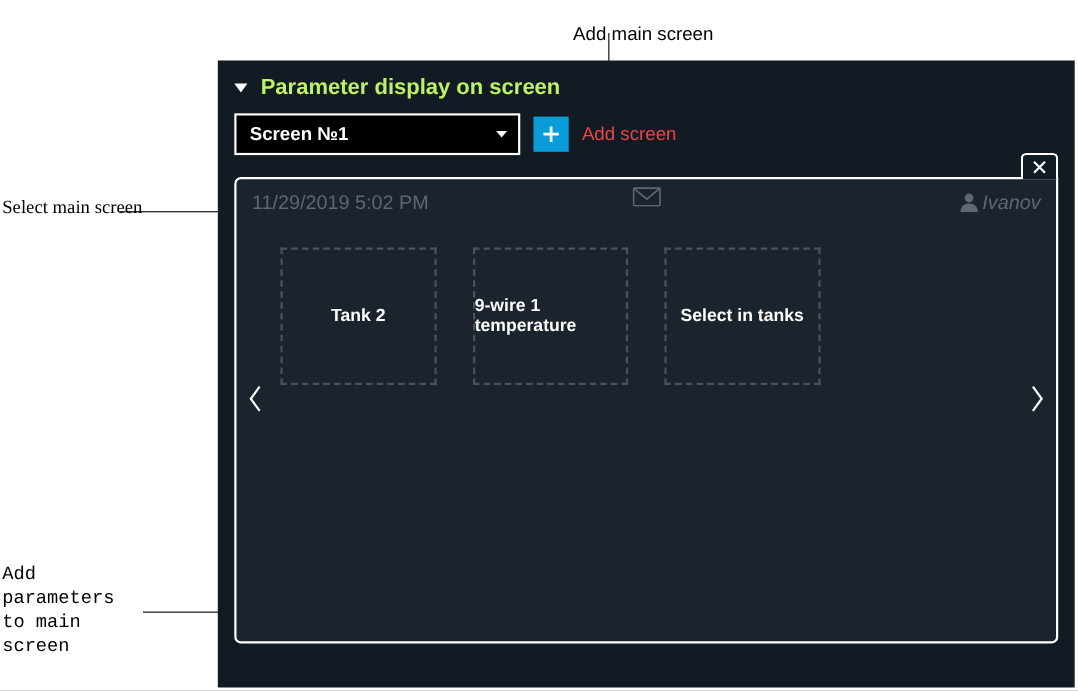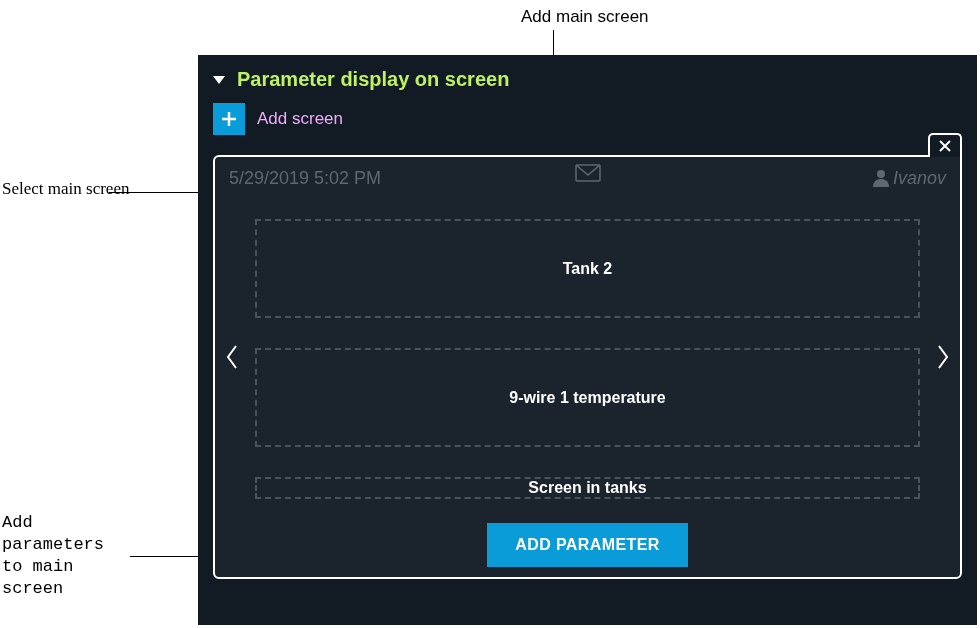--- a/index.html
+++ b/index.html
@@ -77,21 +77,21 @@
     border-right: 5px solid transparent;
     border-top: 6px solid #fff;
   }
   .add-screen-btn {
     width: 32px; height: 32px;
     background: #0a9cd8;
     display: flex; align-items: center; justify-content: center;
   }
   .add-screen-btn svg { stroke: #fff; }
   .add-screen-label {
-    color: #f0abfc;
+    color: #ef4444;
     font-size: 17px;
   }
 
   .preview-shell {
     position: relative;
     margin-top: 12px;
     height: 432px;
   }
   .preview-tab {
     position: absolute;
@@ -149,21 +149,21 @@
     position: absolute;
     top: 50%;
     transform: translateY(-50%);
     color: #fff;
     cursor: pointer;
   }
   .nav-left { left: 10px; }
   .nav-right { right: 10px; }
   .param-grid {
     display: grid;
-    grid-template-columns: 1fr;
+    grid-template-columns: 1fr 1fr 1fr 1fr;
     grid-template-rows: 1fr 1fr;
     gap: 30px 33px;
     height: 100%;
     padding: 10px 0;
   }
   .param-slot {
     border: 2px dashed #4a525a;
     display: flex;
     align-items: center;
     justify-content: center;
@@ -186,58 +186,62 @@
     padding: 0 28px;
     border: none;
     display: flex;
     align-items: center;
     justify-content: center;
   }
 </style>
 </head>
 <body>
 
-<div class="callout" style="left:521px; top:6px;">Add main screen</div>
+<div class="callout" style="left:521px; top:20px;">Add main screen</div>
 <div class="callout-line vline" style="left:553px; top:30px; height:85px;"></div>
 
 <div class="callout" style="left:2px; top:178px;font-family:Liberation Serif, serif;">Select main screen</div>
 <div class="callout-line hline" style="left:109px; top:192px; width:352px;"></div>
 <div class="callout-line vline" style="left:461px; top:153px; height:40px;"></div>
 
 <div class="callout" style="left:2px; top:512px; width:130px;font-family:Liberation Mono, monospace;">Add parameters to main screen</div>
 <div class="callout-line hline" style="left:130px; top:556px; width:332px;"></div>
 
 <div class="panel">
 
   <div class="panel-header">
     <span class="collapse-caret"></span>
     <span class="panel-title">Parameter display on screen</span>
   </div>
 
   <div class="toolbar-row">
+    <div class="screen-select">
+      <span>Screen №1</span>
+      <span class="caret"></span>
+    </div>
     <div class="add-screen-btn">
       <svg width="18" height="18" viewBox="0 0 18 18" fill="none" stroke-width="2.5">
         <line x1="9" y1="2" x2="9" y2="16"></line>
           <line x1="2" y1="9" x2="16" y2="9"></line>
       </svg>
     </div>
     <span class="add-screen-label">Add screen</span>
   </div>
 
   <div class="preview-shell">
     <div class="preview-tab">
       <svg width="14" height="14" viewBox="0 0 14 14" fill="none" stroke-width="2">
         <line x1="2" y1="2" x2="12" y2="12"></line>
           <line x1="12" y1="2" x2="2" y2="12"></line>
       </svg>
     </div>
     <div class="preview-frame">
 
       <div class="status-bar">
-        <span>5/29/2019  5:02 PM</span>
+        <span>11/29/2019  5:02 PM</span>
         <span class="status-center">
           <svg width="26" height="18" viewBox="0 0 26 18" fill="none" stroke="#5e6871" stroke-width="1.5">
             <rect x="1" y="1" width="24" height="16" rx="1"></rect>
             <path d="M1 1 L13 11 L25 1"></path>
           </svg>
         </span>
         <span class="status-right">
           <svg width="16" height="18" viewBox="0 0 16 18" fill="#5e6871">
             <circle cx="8" cy="5" r="4"></circle>
             <path d="M0 18 C0 12 4 10 8 10 C12 10 16 12 16 18 Z"></path>
@@ -258,27 +262,22 @@
           </svg>
         </span>
         <div class="param-grid">
           <div class="param-slot">
               <span>Tank 2</span>
             </div>
           <div class="param-slot">
               <span>9-wire 1 temperature</span>
             </div>
           <div class="param-slot">
-              <span>Screen in tanks</span>
+              <span>Select in tanks</span>
             </div>
         </div>
       </div>
 
-      <div class="add-param-row">
-        <button class="add-param-btn">
-          <span>ADD PARAMETER</span>
-        </button>
-      </div>
 
     </div>
   </div>
 
 </div>
 
 </body></html>

